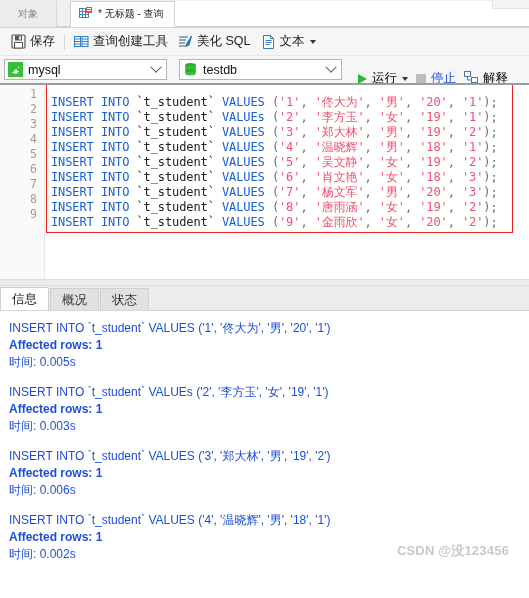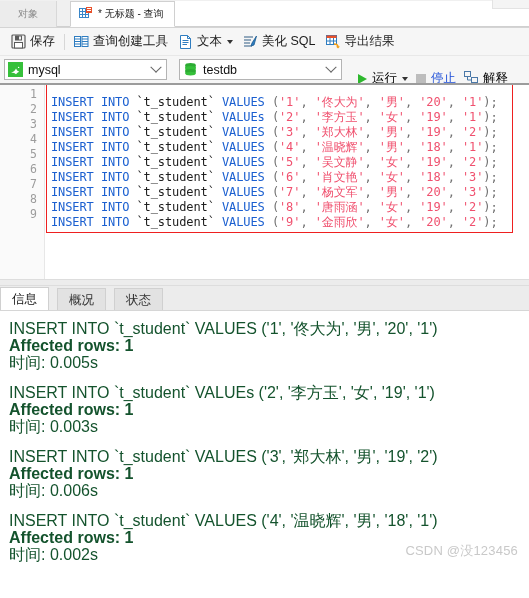--- a/index.html
+++ b/index.html
@@ -272,21 +272,21 @@
   }
   .restab {
     height: 22px;
     line-height: 22px;
     padding: 0 11px;
     font-size: 12.5px;
     color: #333;
     background: #e2e2e2;
     border: 1px solid #d0d0d0;
     border-bottom: none;
-    margin-right: 8px;
+    margin-right: 1px;
     box-sizing: border-box;
     white-space: nowrap;
   }
   .restab.active {
     background: #ffffff;
     color: #111;
     height: 23px;
     line-height: 23px;
   }
 
@@ -295,34 +295,35 @@
     background: #ffffff;
     padding: 9px 0 0 9px;
     box-sizing: border-box;
     height: 264px;
     overflow: hidden;
     position: relative;
     border-top: 1px solid #d6d6d6;
   }
   .log-block { margin-bottom: 13px; }
   .log-sql, .log-rows, .log-time {
-    font-size: 16px;
+    font-size: 12px;
     line-height: 17px;
-    color: #14532d;
+    color: #1d4ed8;
     white-space: nowrap;
   }
   .log-rows { font-weight: bold; }
   .watermark {
     position: absolute;
-    right: 11px;
+    right: 20px;
     bottom: 14px;
     font-size: 13px;
     color: #c9c9c9;
     letter-spacing: 0.2px;
     white-space: nowrap;
+    font-weight: bold;
   }
 </style>
 </head>
 <body>
 
 <div class="tabbar">
   <div class="tab inactive">
     <span class="tab-label">对象</span>
   </div>
   <div class="tab active">
@@ -372,58 +373,44 @@
         <line x1="8" y1="7.5" x2="14" y2="7.5" stroke="#2f7dc0"></line>
         <line x1="8" y1="10" x2="14" y2="10" stroke="#2f7dc0"></line>
       </svg>
     </span>
     <span>查询创建工具</span>
   </div>
 
   <div class="tb-item">
     <span>
       <svg width="15" height="15" viewBox="0 0 15 15">
+        <line x1="1" y1="3" x2="10" y2="3" stroke="#5d7f9e" stroke-width="1.3"></line>
+        <line x1="1" y1="6" x2="8" y2="6" stroke="#5d7f9e" stroke-width="1.3"></line>
+        <line x1="1" y1="9" x2="7" y2="9" stroke="#5d7f9e" stroke-width="1.3"></line>
+        <line x1="1" y1="12" x2="9" y2="12" stroke="#5d7f9e" stroke-width="1.3"></line>
+        <path d="M13.5 2 L9 9 L8 12 L11 11 Z" fill="#2f7dc0" stroke="#1b5a91" stroke-width="0.8"></path>
+      </svg>
+    </span>
+    <span>美化 SQL</span>
+  </div>
+
+  <div class="tb-item">
+    <span>
+      <svg width="15" height="15" viewBox="0 0 15 15">
         <path d="M2.5 1.5 h7 l3 3 v10 h-10 z" fill="#ffffff" stroke="#2f7dc0" stroke-width="1"></path>
         <path d="M9.5 1.5 v3 h3" fill="none" stroke="#2f7dc0" stroke-width="1"></path>
         <line x1="4.5" y1="6.5" x2="10.5" y2="6.5" stroke="#2f7dc0"></line>
         <line x1="4.5" y1="8.5" x2="10.5" y2="8.5" stroke="#2f7dc0"></line>
         <line x1="4.5" y1="10.5" x2="9" y2="10.5" stroke="#2f7dc0"></line>
       </svg>
     </span>
     <span>文本</span>
     <span class="tb-caret"></span>
   </div>
 
-  <div class="tb-item">
-    <span>
-      <svg width="15" height="15" viewBox="0 0 15 15">
-        <line x1="1" y1="3" x2="10" y2="3" stroke="#5d7f9e" stroke-width="1.3"></line>
-        <line x1="1" y1="6" x2="8" y2="6" stroke="#5d7f9e" stroke-width="1.3"></line>
-        <line x1="1" y1="9" x2="7" y2="9" stroke="#5d7f9e" stroke-width="1.3"></line>
-        <line x1="1" y1="12" x2="9" y2="12" stroke="#5d7f9e" stroke-width="1.3"></line>
-        <path d="M13.5 2 L9 9 L8 12 L11 11 Z" fill="#2f7dc0" stroke="#1b5a91" stroke-width="0.8"></path>
-      </svg>
-    </span>
-    <span>美化 SQL</span>
-  </div>
-
-  <div class="tb-item">
-    <span>
-      <svg width="15" height="15" viewBox="0 0 15 15">
-        <rect x="0.5" y="1.5" width="10" height="9" fill="#ffffff" stroke="#2f7dc0" stroke-width="1"></rect>
-        <rect x="0.5" y="1.5" width="10" height="2.5" fill="#e8502a"></rect>
-        <line x1="0.5" y1="7" x2="10.5" y2="7" stroke="#2f7dc0"></line>
-        <line x1="4" y1="4" x2="4" y2="10.5" stroke="#2f7dc0"></line>
-        <line x1="7.5" y1="4" x2="7.5" y2="10.5" stroke="#2f7dc0"></line>
-        <path d="M8 10 q4 0 4 3" fill="none" stroke="#f39c12" stroke-width="1.6"></path>
-        <path d="M12 14.5 l-2-2 h4 z" fill="#f39c12"></path>
-      </svg>
-    </span>
-    <span>导出结果</span>
-  </div>
 </div>
 
 <div class="toolbar2">
 
   <div class="combo conn">
     <span class="combo-icon">
       <svg width="15" height="15" viewBox="0 0 15 15">
         <rect x="0" y="0" width="15" height="15" fill="#35c03a"></rect>
         <path d="M3 10.5 q3.5 -0.5 5 -4 q0.6 2.4 3.2 3.2 q-2 0.6 -3.2 2.6 q-1.2 -1.6 -5 -1.8 z" fill="#ffffff"></path>
         <circle cx="10.6" cy="5.4" r="0.7" fill="#ffffff"></circle>

